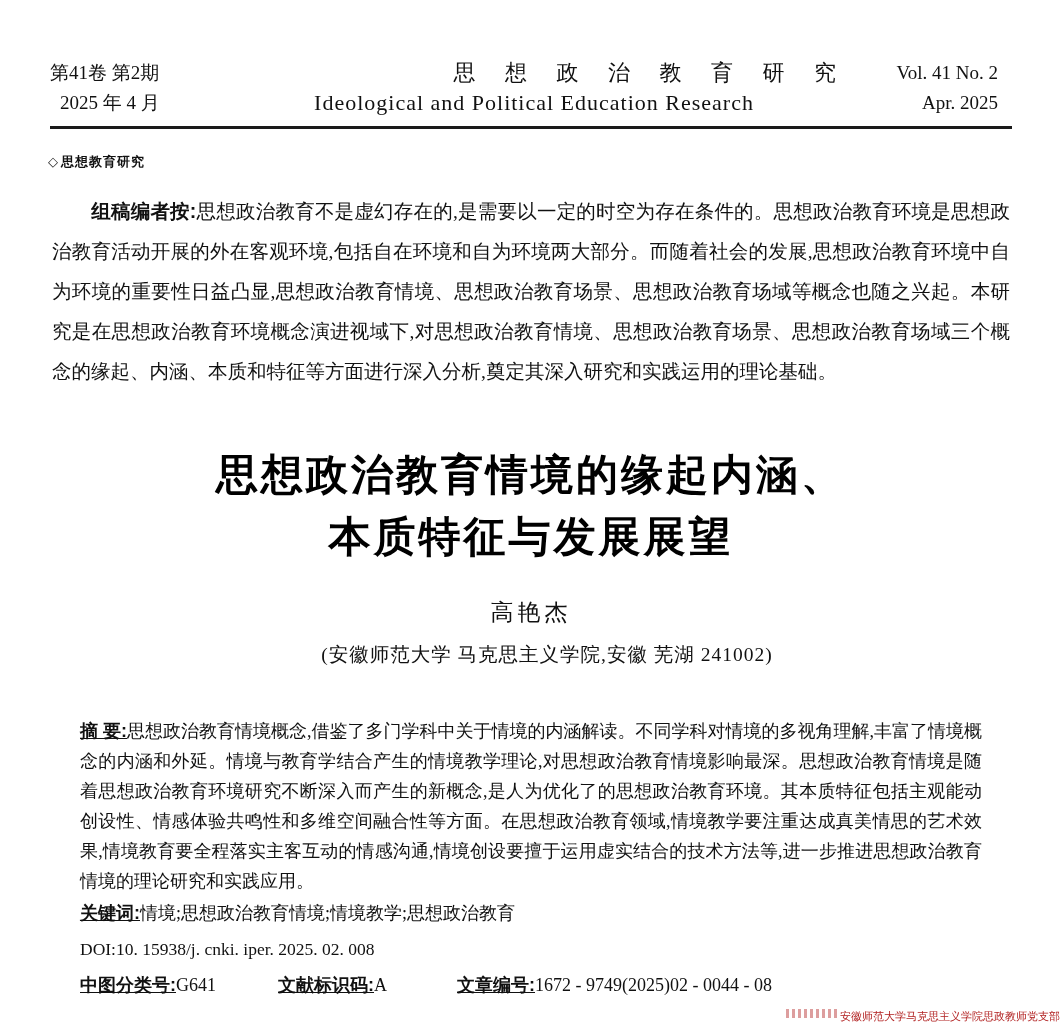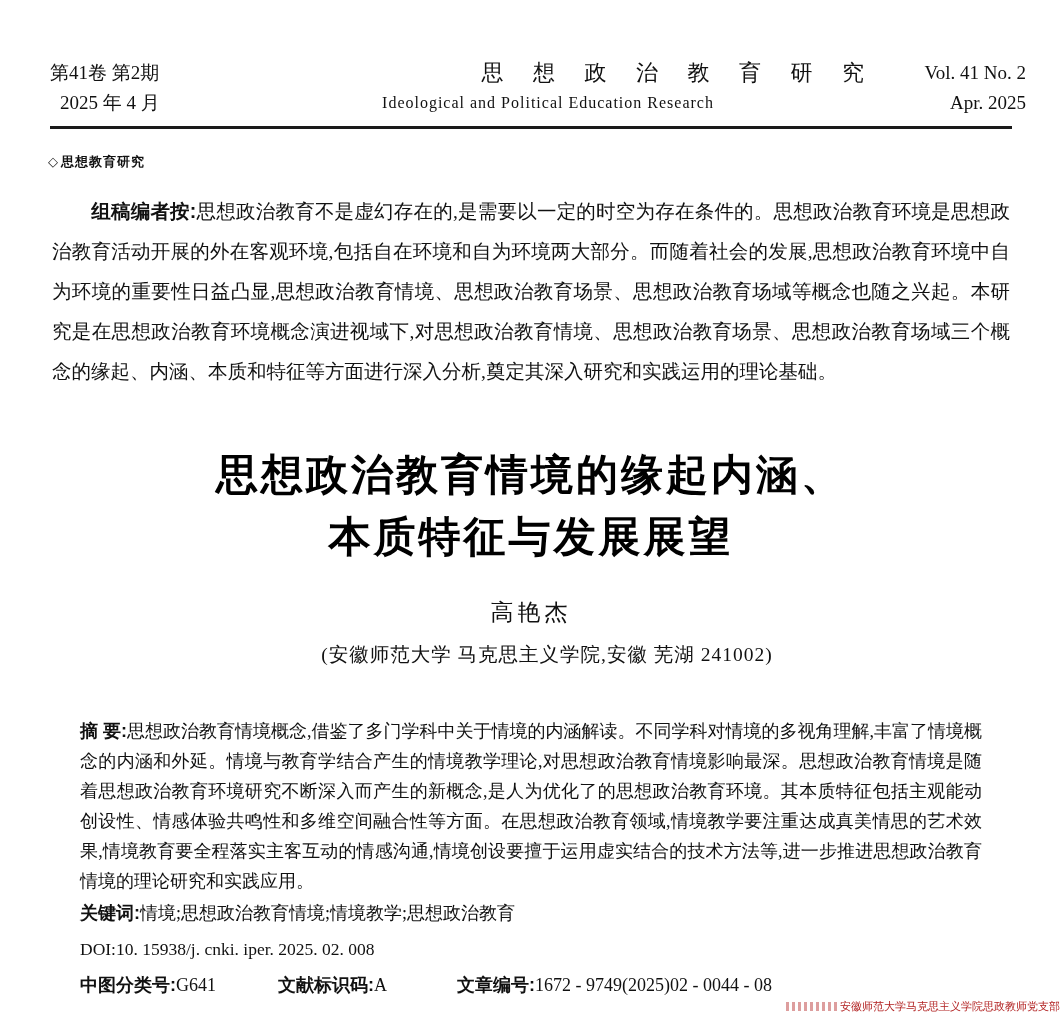--- a/index.html
+++ b/index.html
@@ -10,33 +10,33 @@
     width: 1062px; height: 1030px;
     background: #ffffff;
     overflow: hidden;
   }
 
   
   .jheader {
     display: flex;
     justify-content: space-between;
     align-items: flex-start;
-    padding: 58px 36px 0 50px;
+    padding: 58px 64px 0 50px;
   }
   .jheader .col { line-height: 30px; font-size: 19px; }
   .jheader .left  { text-align: left; min-width: 170px; }
   .jheader .left .l2 { padding-left: 10px; }
   .jheader .center { text-align: center; flex: 1; }
   .jheader .center .cn {
     font-size: 22px;
     letter-spacing: 12px;
     font-weight: 500;
     text-align: right;
   }
-  .jheader .center .en { font-size: 16px; letter-spacing: 1px; }
+  .jheader .center .en { font-size: 22px; letter-spacing: 1px; }
   .jheader .right { text-align: right; min-width: 150px; }
   .rule {
     margin: 8px 50px 0 50px;
     border-top: 3px solid #1a1a1a;
     height: 0;
   }
 
   
   .section-label {
     margin: 24px 0 0 48px;
@@ -87,34 +87,33 @@
   }
 
   
   .meta-block {
     margin: 48px auto 0 auto;
     width: 902px;
     font-size: 18px;
     line-height: 30px;
   }
   .abstract { text-align: justify; text-justify: inter-ideograph; }
-  .blabel { font-family: "Liberation Sans", sans-serif; font-weight: bold; }
+  .blabel { font-family: "Liberation Sans", sans-serif; font-weight: bold; text-decoration: underline; }
   .keywords { margin-top: 2px; }
   .doi-line { margin-top: 6px; font-size: 17.5px; }
   .class-line { margin-top: 6px; display: flex; }
   .class-line .grp2 { margin-left: 62px; }
   .class-line .grp3 { margin-left: 70px; }
 
   
   .watermark {
     position: absolute;
     right: 2px;
-    bottom: 16px;
+    bottom: 6px;
     display: flex;
-    align-items: center;
     font-family: "Liberation Sans", sans-serif;
   }
   .watermark .seal {
     width: 52px; height: 9px;
     margin-right: 2px;
     background:
       repeating-linear-gradient(90deg, rgba(178,34,34,.55) 0 3px, rgba(178,34,34,0) 3px 6px);
     opacity: .8;
   }
   .watermark .wtext {

